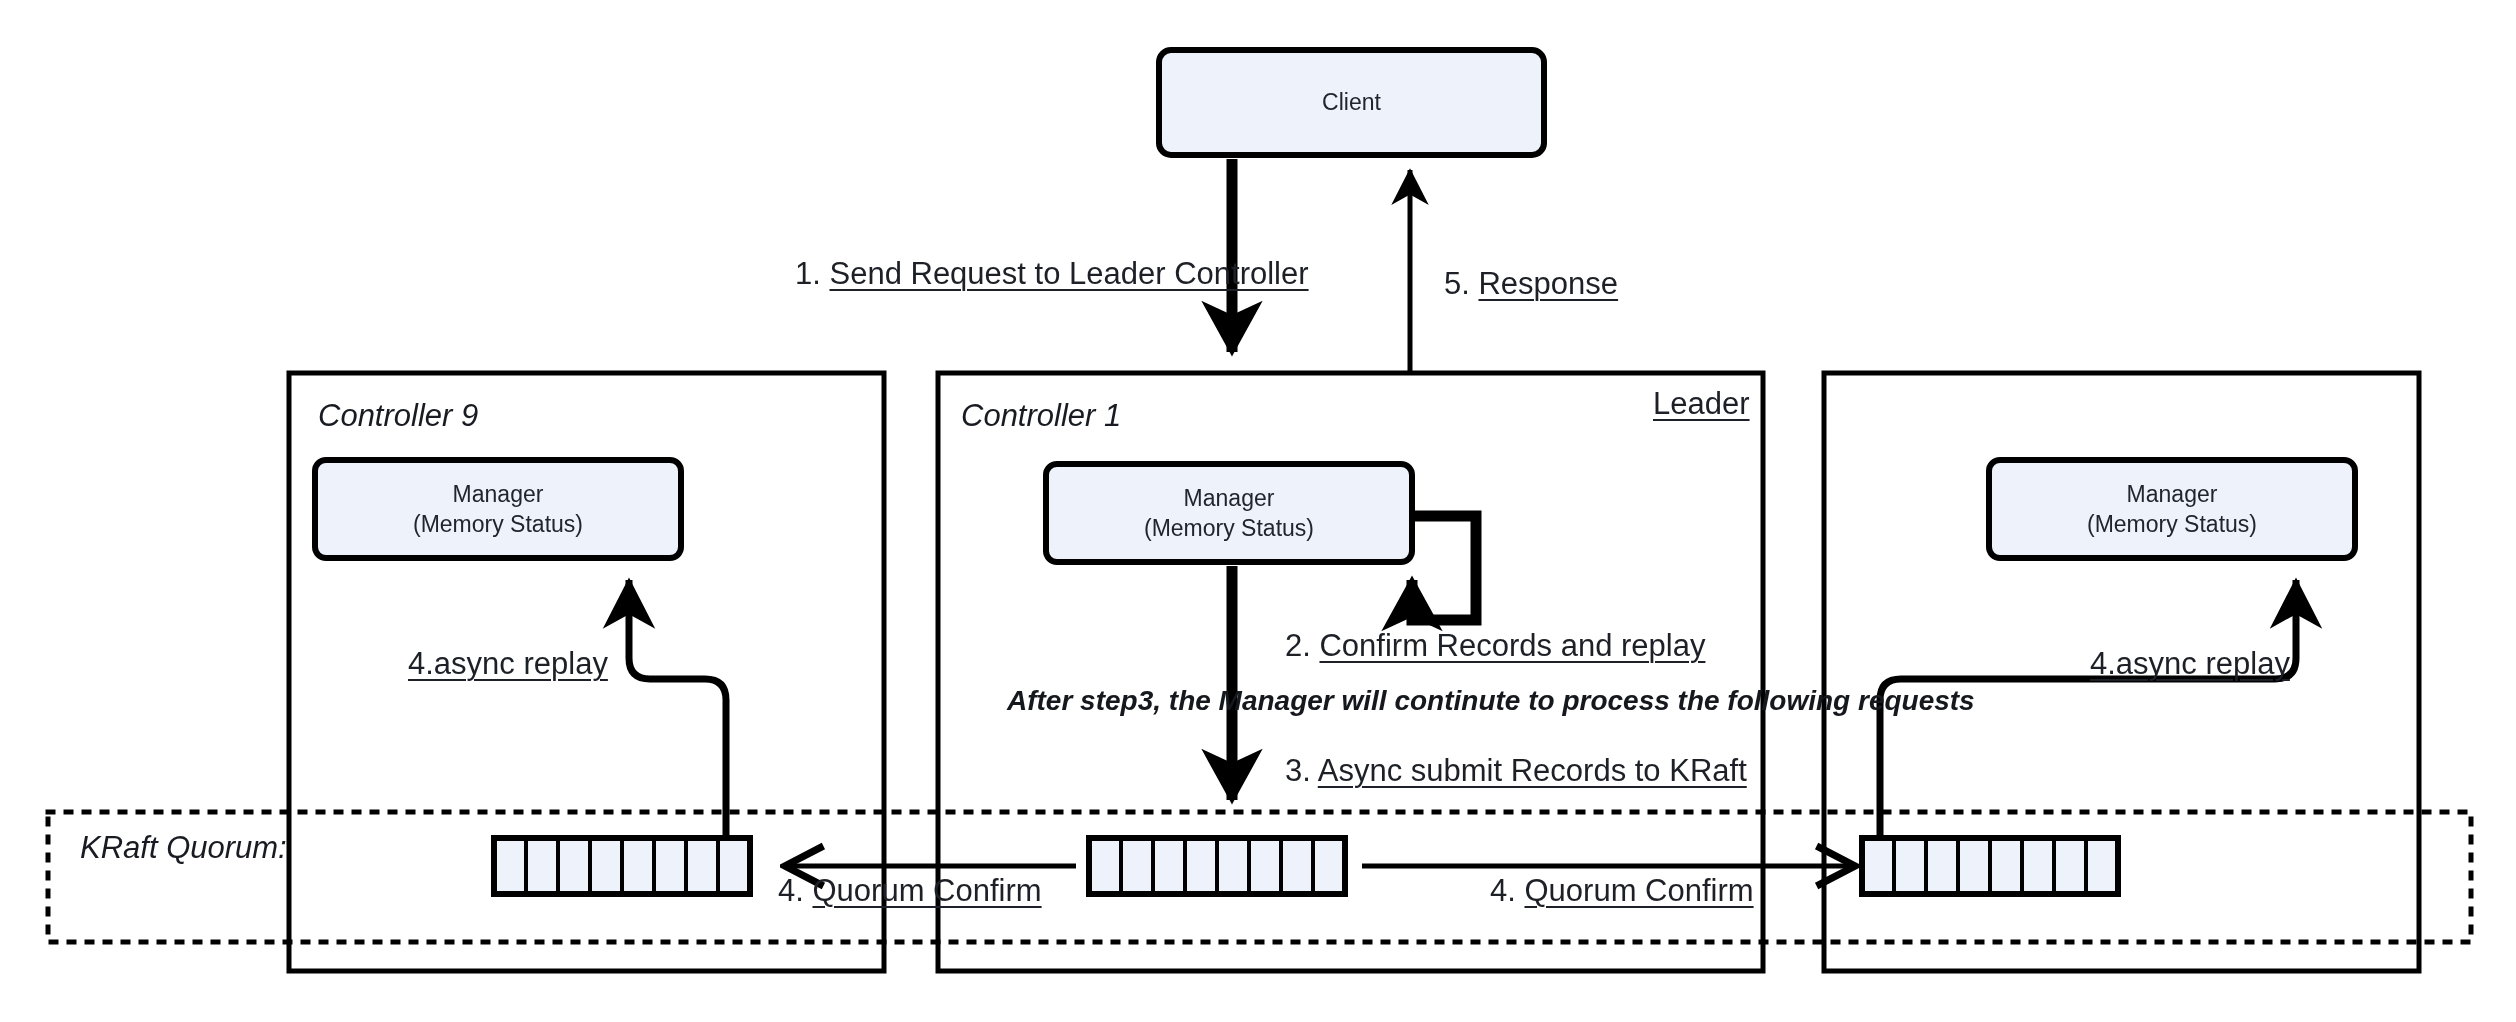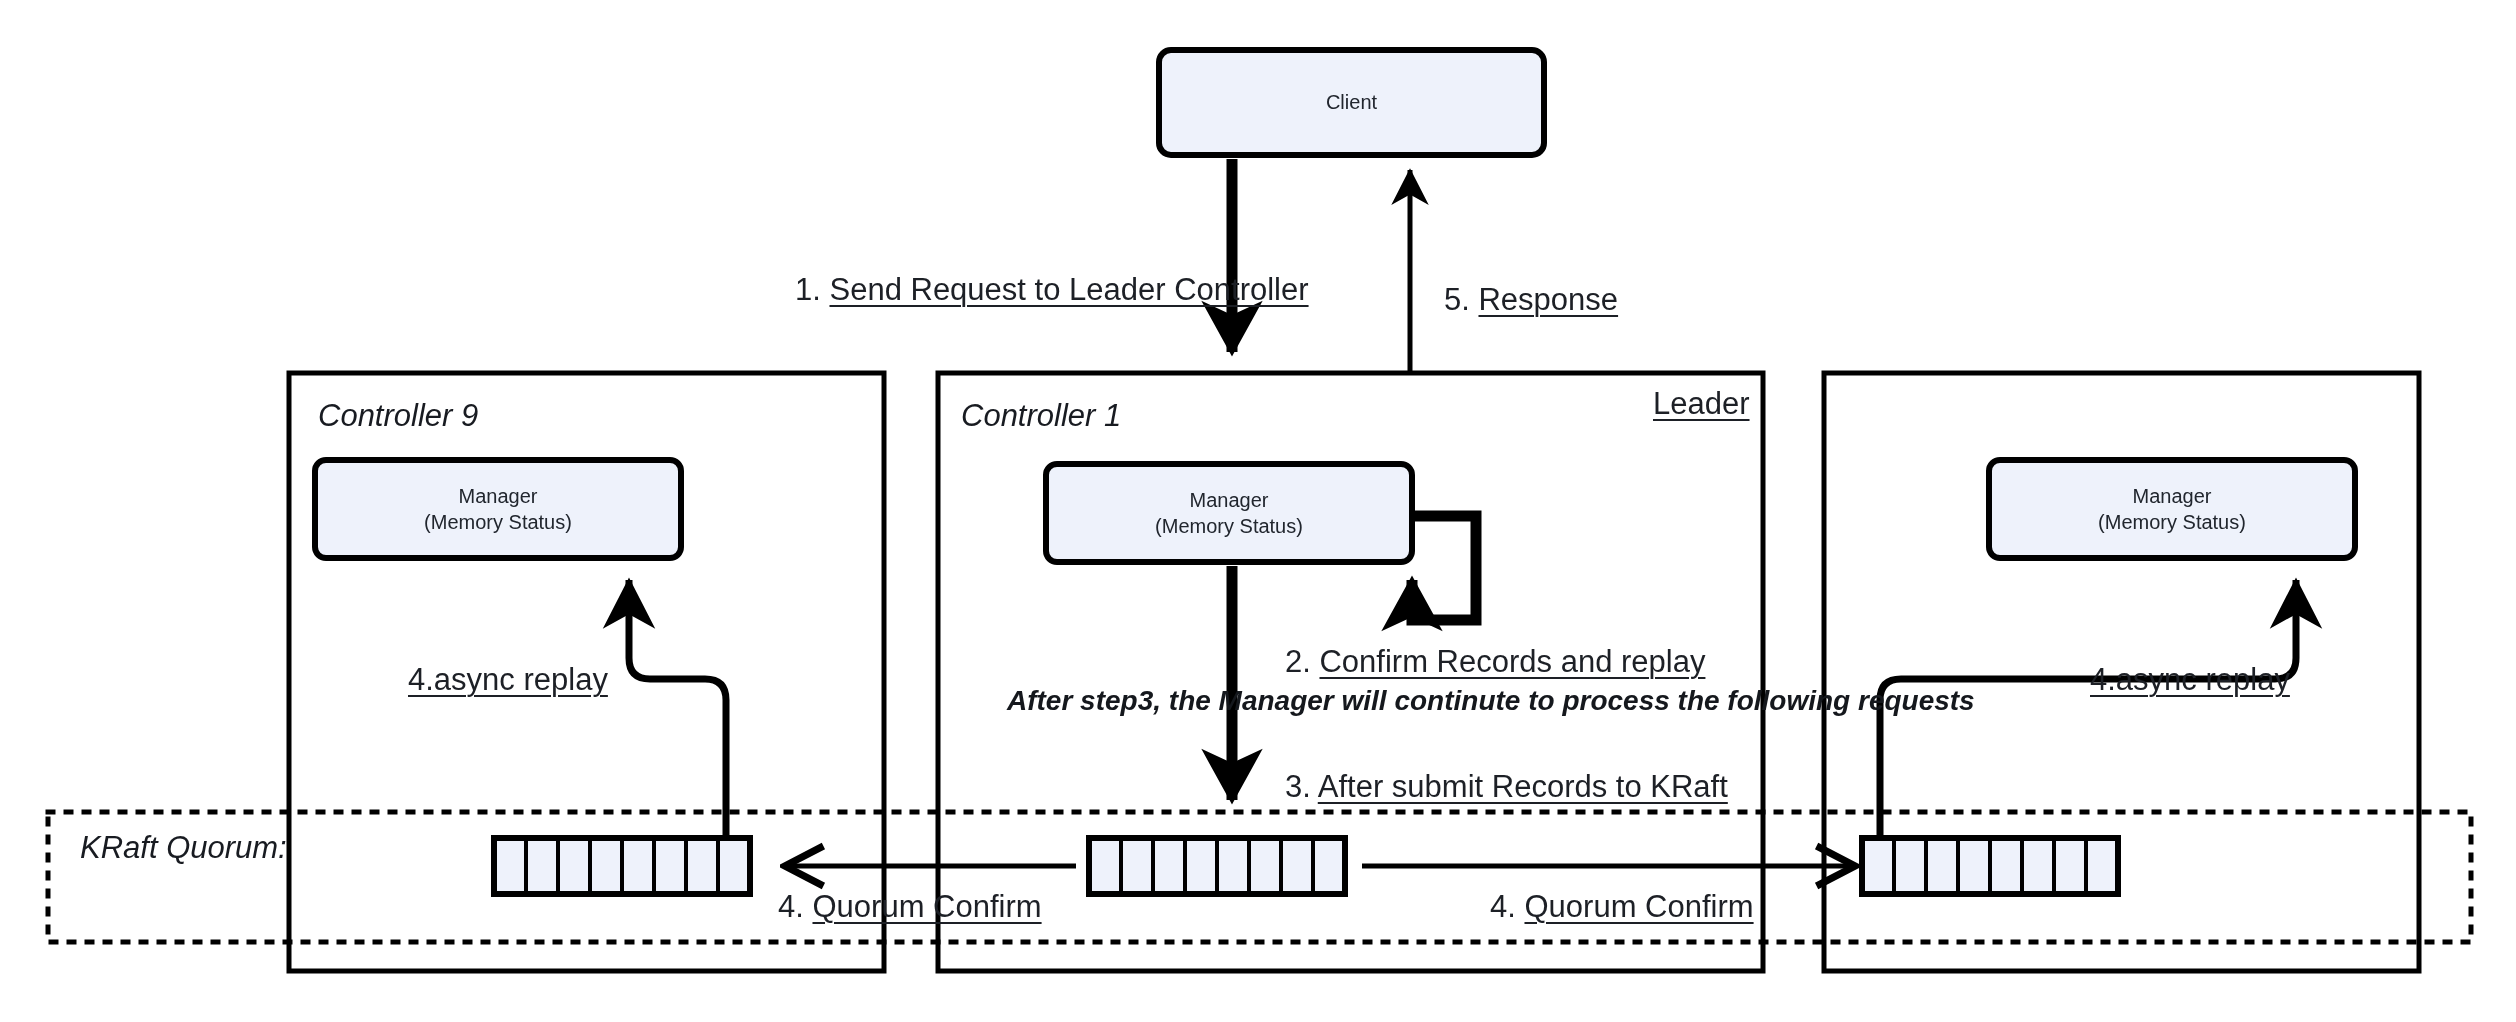--- a/index.html
+++ b/index.html
@@ -26,21 +26,20 @@
   }
   .lbl {
     position: absolute;
     color: #161a21;
     white-space: nowrap;
     line-height: 1;
   }
   .lbl-step {
     font-size: 31px;
     color: #1d2026;
-    margin-top: 16px;
   }
   .lbl-step .u {
     text-decoration: underline;
     text-underline-offset: 5px;
     text-decoration-thickness: 2px;
   }
   .lbl-italic {
     font-style: italic;
     font-size: 31px;
     color: #181b21;
@@ -59,21 +58,21 @@
     color: #15181d;
   }
   .boxtext {
     position: absolute;
     display: flex;
     flex-direction: column;
     align-items: center;
     justify-content: center;
     text-align: center;
     color: #21262e;
-    font-size: 20px;
+    font-size: 23px;
     line-height: 1.32;
     pointer-events: none;
   }
 </style>
 </head>
 <body>
 
 <div id="stage">
 
   <svg id="svg-layer" viewBox="0 0 2516 1022">
@@ -193,21 +192,21 @@
     <span class="u">4.async replay</span>
   </div>
   <div class="lbl lbl-step" style="left:2090px; top:648px;">
     <span class="u">4.async replay</span>
   </div>
 
   <div class="lbl lbl-note" style="left:1007px; top:687px;">After step3, the Manager will continute to process the following requests</div>
 
   <div class="lbl lbl-step" style="left:1285px; top:755px;">
     <span>3.</span>
-    <span class="u">After submit Records to KRaft</span>
+    <span class="u">Async submit Records to KRaft</span>
   </div>
 
   <div class="lbl lbl-italic" style="left:80px; top:832px;">KRaft Quorum:</div>
 
   <div class="lbl lbl-step" style="left:778px; top:875px;">
     <span>4.</span>
     <span class="u">Quorum Confirm</span>
   </div>
 
   <div class="lbl lbl-step" style="left:1490px; top:875px;">

